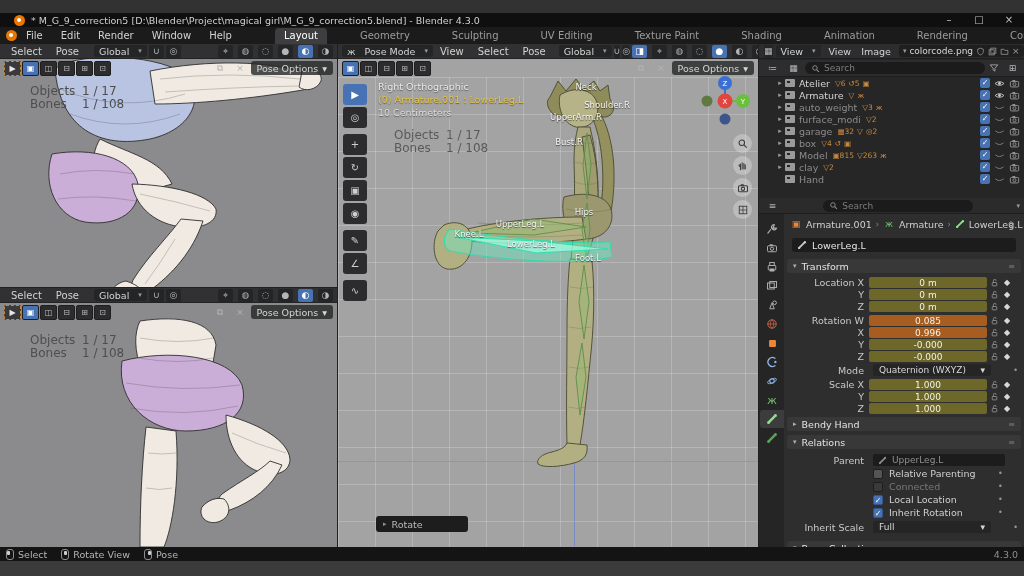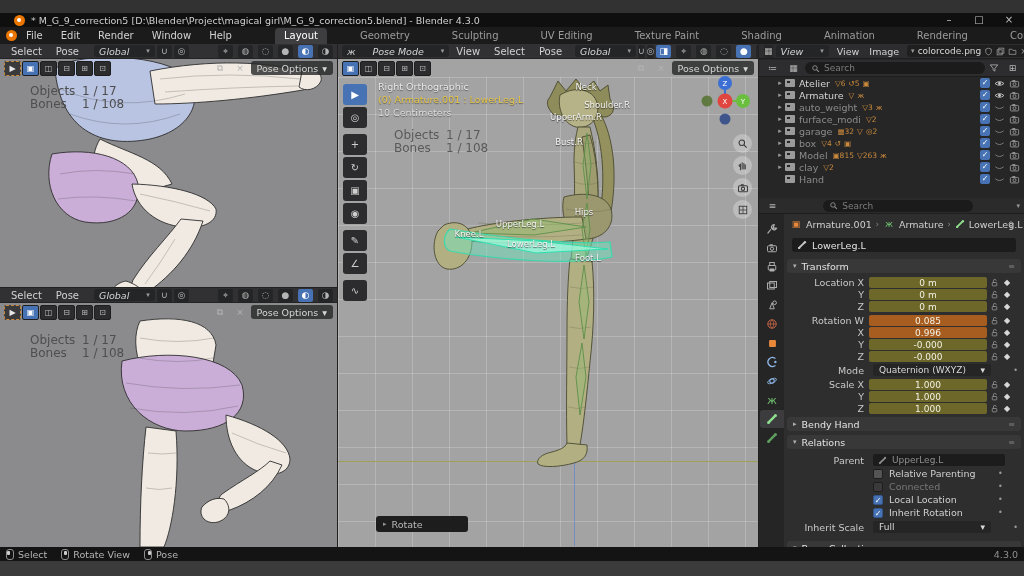--- a/index.html
+++ b/index.html
@@ -17,21 +17,21 @@
   #menubar{left:0;top:27px;width:1024px;height:17px;background:#1b1b1c;display:flex;align-items:center;padding:0 6px;}
   .menu-item{padding:0 9px;color:#d2d2d2;font-size:10px;line-height:17px;}
   #ws-tabs{display:flex;margin-left:10px;height:17px;align-items:flex-end;}
   .tab{padding:2px 9px 3px;color:#9b9b9b;font-size:10px;border-radius:4px 4px 0 0;white-space:nowrap;margin-left:24px;}
   .tab.active{background:#3e3e40;color:#ffffff;}
   .mini-ic{width:12px;height:12px;display:inline-flex;align-items:center;justify-content:center;color:#9a9a9a;font-size:9px;}
   
   .vp{overflow:hidden;}
   .vp-h1{position:absolute;left:0;top:0;right:0;height:15px;background:#313133;display:flex;align-items:center;padding:0 4px;z-index:6;border-bottom:1px solid #232323;}
   .vp-h1 .menu-item{padding:0 7px;font-size:10px;line-height:15px;}
-  .dd{display:inline-flex;align-items:center;gap:17px;background:#242526;border-radius:3px;height:12px;padding:0 5px;color:#d6d6d6;font-size:9.5px;white-space:nowrap;font-style:italic;}
+  .dd{display:inline-flex;align-items:center;gap:9px;background:#242526;border-radius:3px;height:12px;padding:0 5px;color:#d6d6d6;font-size:9.5px;white-space:nowrap;}
   .dd .car{font-size:7px;color:#9a9a9a;}
   .hbtn{display:inline-flex;width:15px;height:13px;align-items:center;justify-content:center;background:#242526;border-radius:2px;margin-left:2px;color:#b5b5b5;font-size:9px;}
   .hbtn.on{background:#4772b3;color:#fff;}
   .hbtn.plain{background:transparent;}
   .vp-h2{position:absolute;left:0;top:15px;right:0;height:18px;z-index:5;display:flex;align-items:center;padding:0 4px;}
   .sm-btn{width:17px;height:15px;background:#2c2c2e;border:1px solid #1e1e1e;border-radius:2px;margin-right:1px;display:inline-flex;align-items:center;justify-content:center;color:#bdbdbd;font-size:8px;}
   .sm-btn.tool-active{border:1px dashed #c88a3a;background:#3a3a3c;color:#e8e8e8;}
   .sm-btn.sel{background:#4772b3;color:#fff;}
   .h2-right{margin-left:auto;display:flex;align-items:center;gap:3px;}
   .pose-opt{display:inline-flex;align-items:center;gap:4px;background:#242526cc;border-radius:3px;height:14px;padding:0 6px;color:#d6d6d6;font-size:9.5px;}

